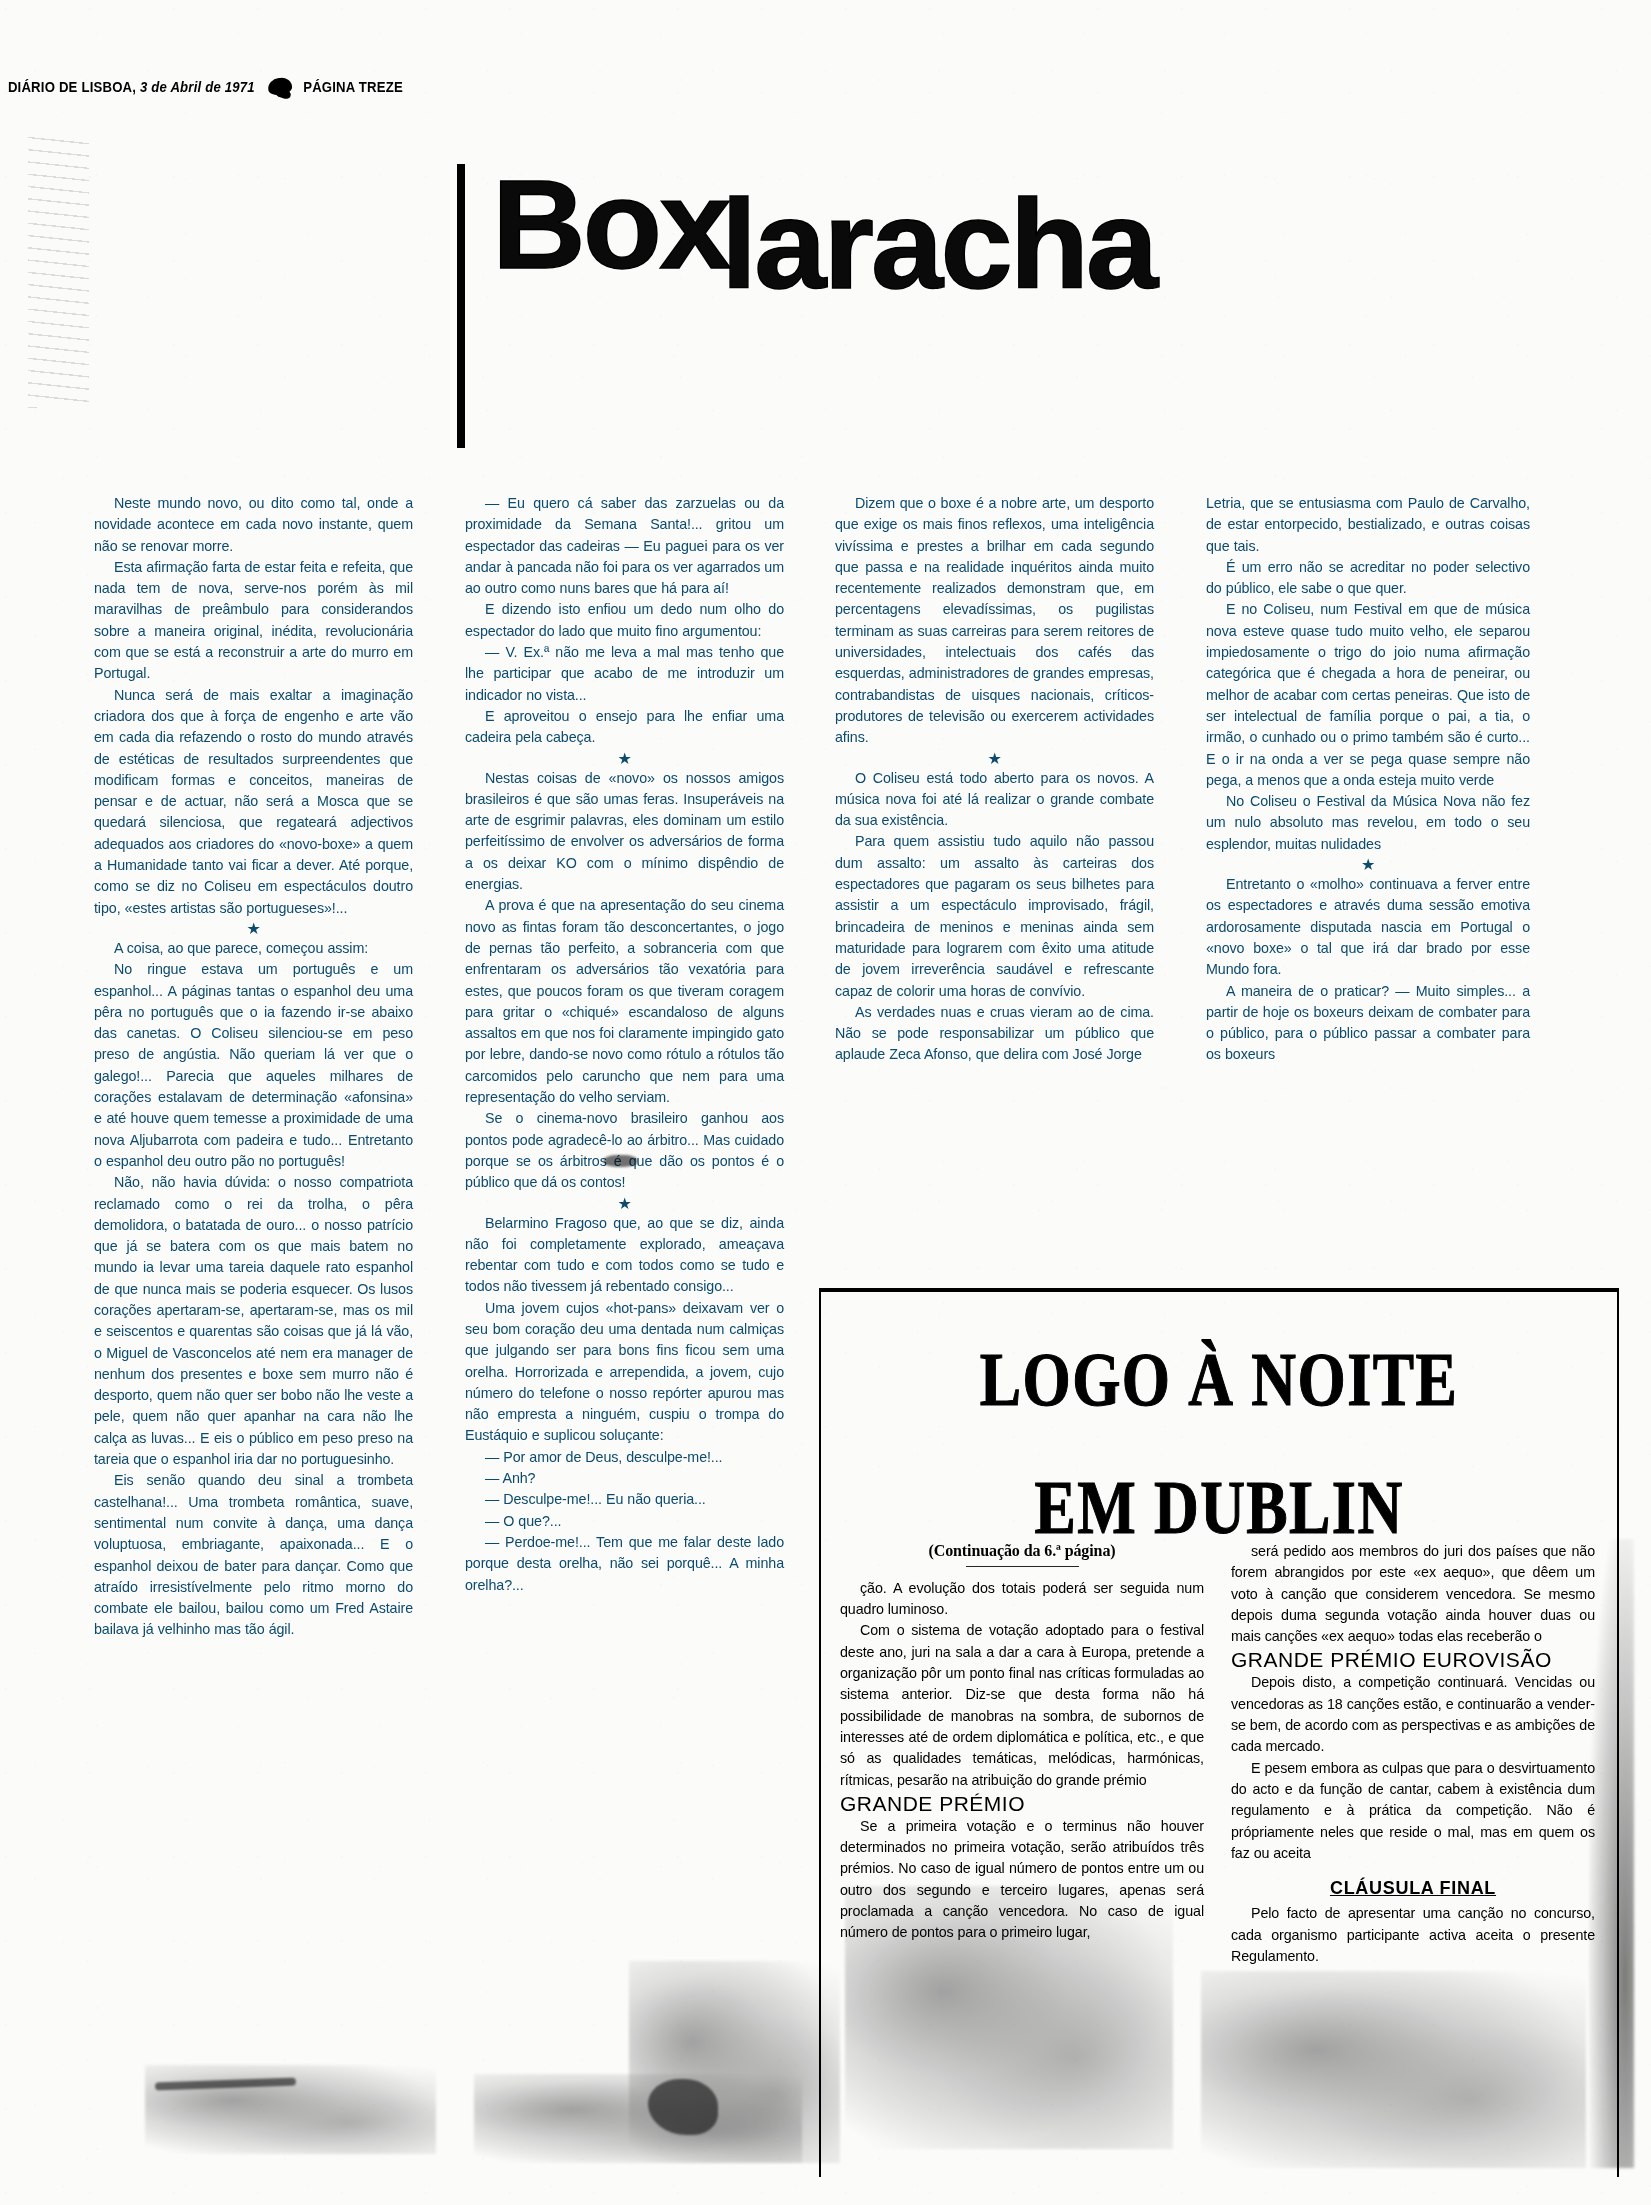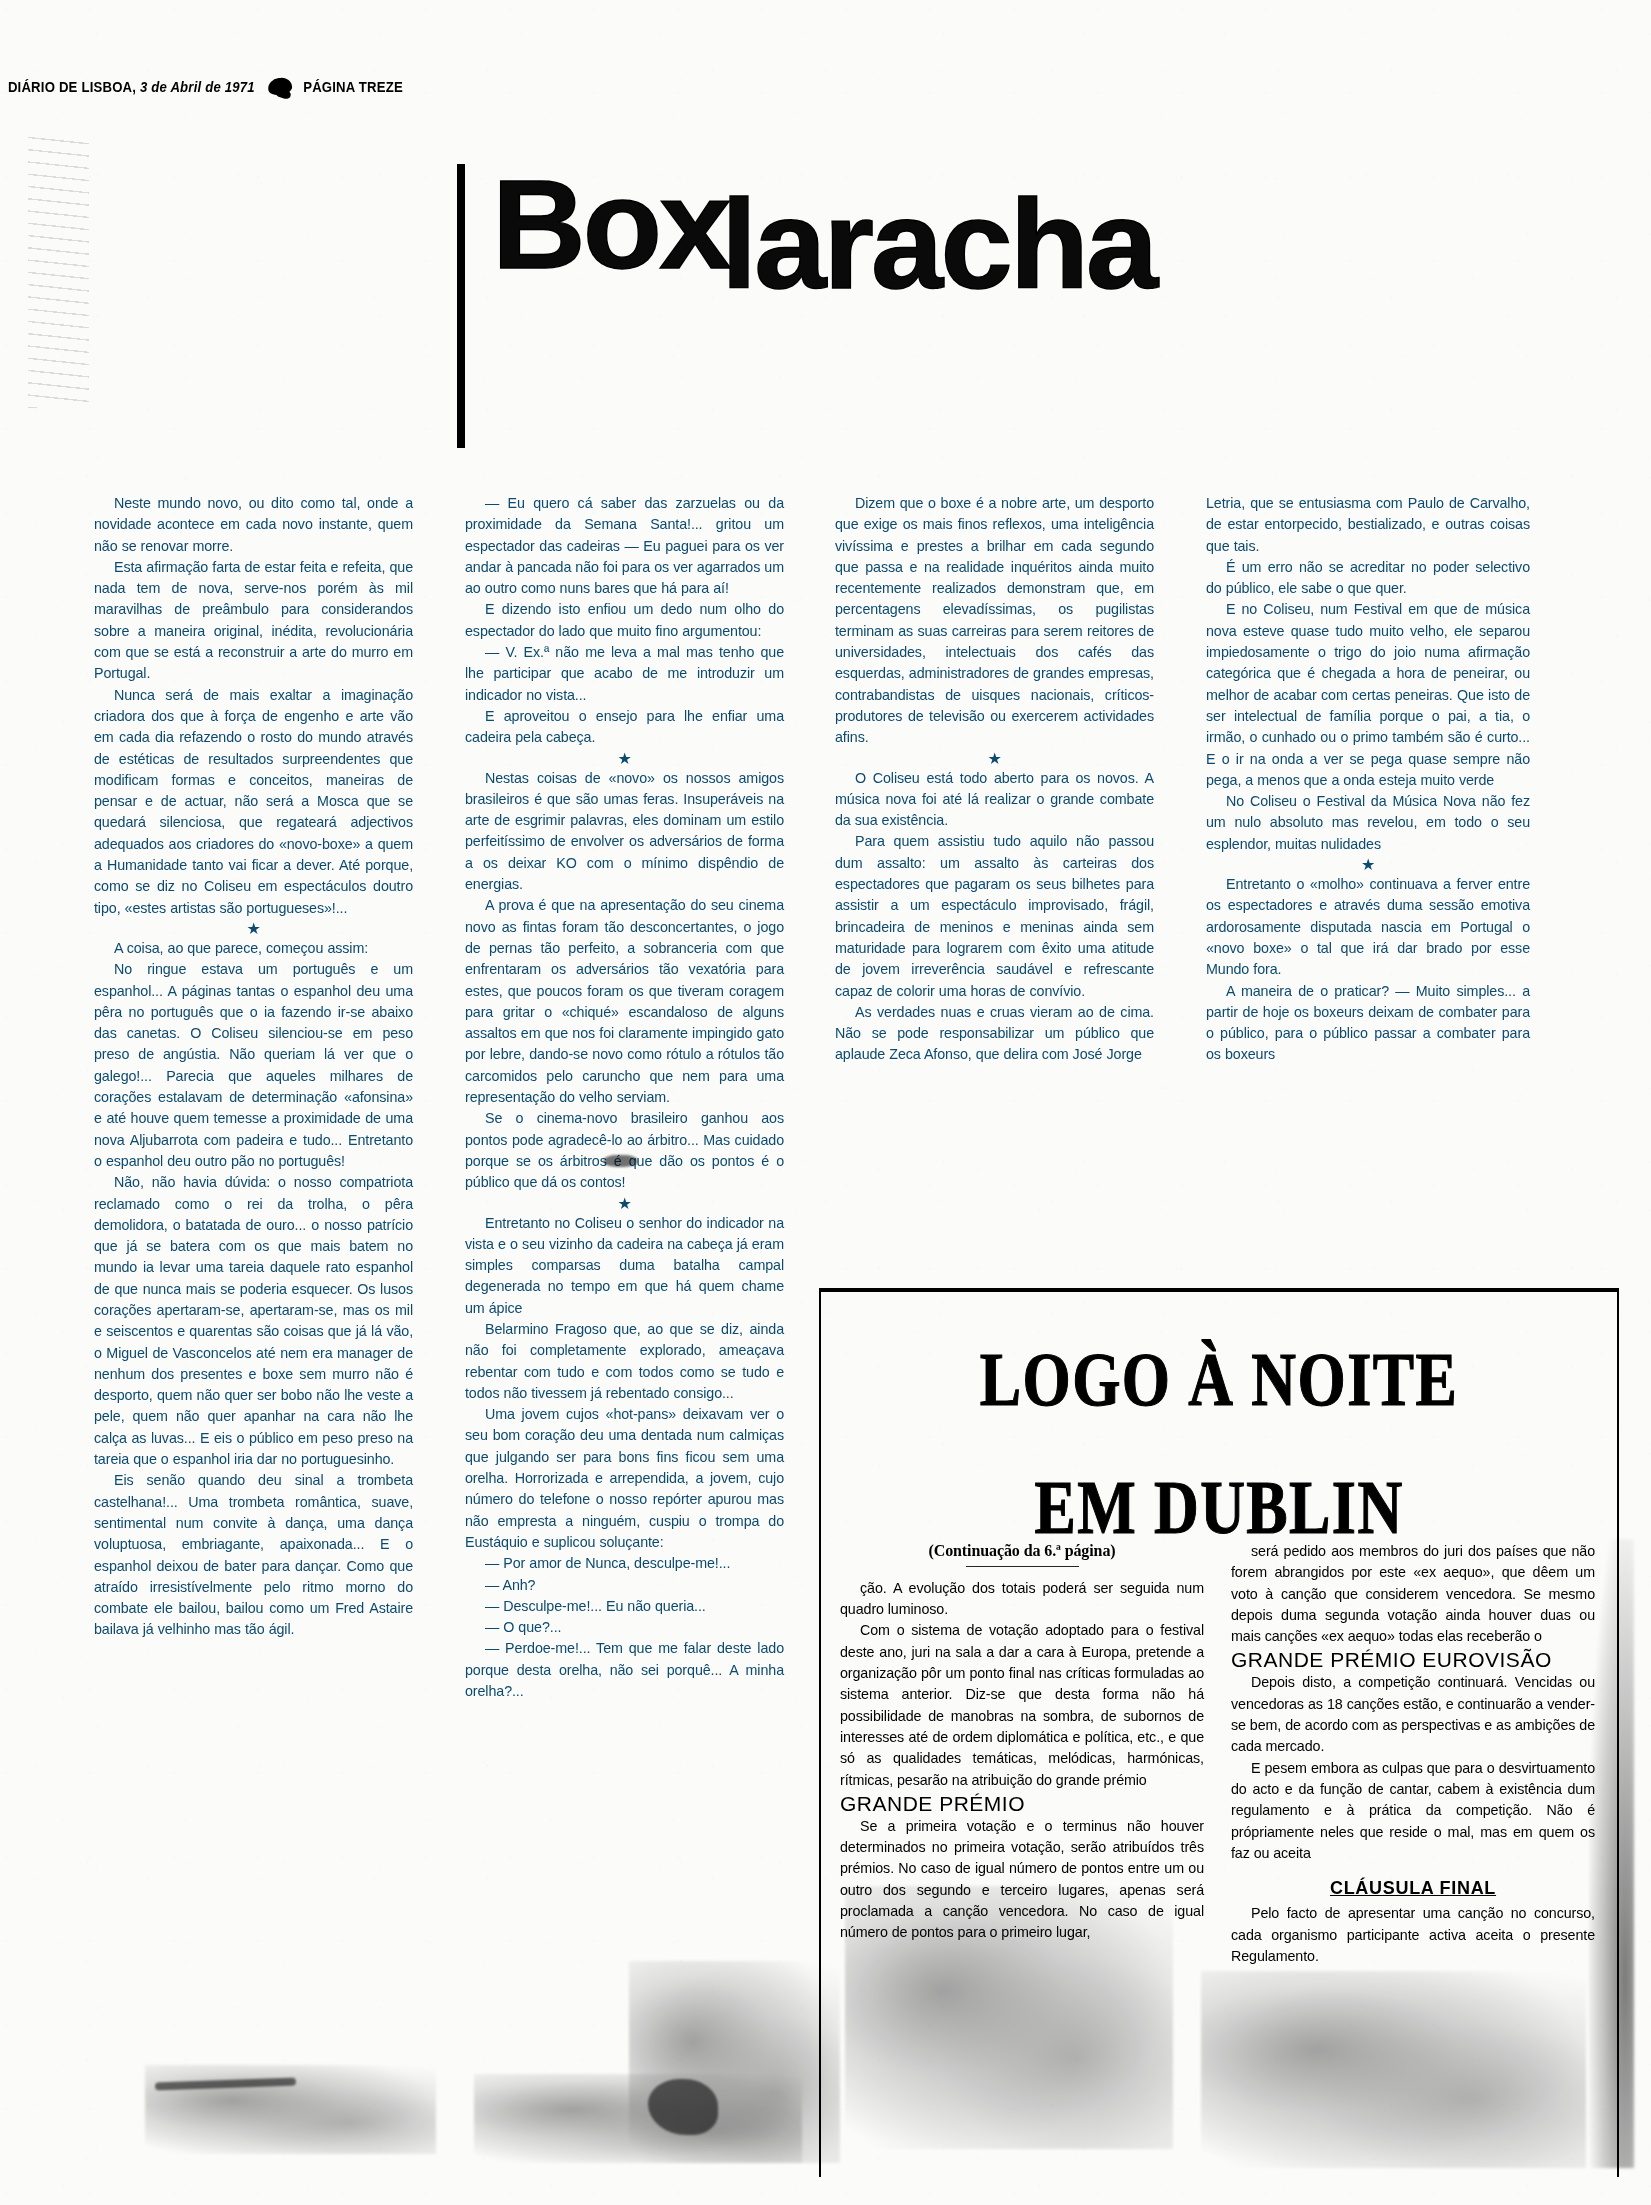--- a/index.html
+++ b/index.html
@@ -303,24 +303,23 @@
   <div class="col" id="col2">
     <p>— Eu quero cá saber das zarzuelas ou da proximidade da Semana Santa!... gritou um espectador das cadeiras — Eu paguei para os ver andar à pancada não foi para os ver agarrados um ao outro como nuns bares que há para aí!</p>
     <p>E dizendo isto enfiou um dedo num olho do espectador do lado que muito fino argumentou:</p>
     <p>— V. Ex.ª não me leva a mal mas tenho que lhe participar que acabo de me introduzir um indicador no vista...</p>
     <p>E aproveitou o ensejo para lhe enfiar uma cadeira pela cabeça.</p>
     <p class="sep">★</p>
     <p>Nestas coisas de «novo» os nossos amigos brasileiros é que são umas feras. Insuperáveis na arte de esgrimir palavras, eles dominam um estilo perfeitíssimo de envolver os adversários de forma a os deixar KO com o mínimo dispêndio de energias.</p>
     <p>A prova é que na apresentação do seu cinema novo as fintas foram tão desconcertantes, o jogo de pernas tão perfeito, a sobranceria com que enfrentaram os adversários tão vexatória para estes, que poucos foram os que tiveram coragem para gritar o «chiqué» escandaloso de alguns assaltos em que nos foi claramente impingido gato por lebre, dando-se novo como rótulo a rótulos tão carcomidos pelo caruncho que nem para uma representação do velho serviam.</p>
     <p>Se o cinema-novo brasileiro ganhou aos pontos pode agradecê-lo ao árbitro... Mas cuidado porque se os árbitros é que dão os pontos é o público que dá os contos!</p>
     <p class="sep">★</p>
-    <p>Entretanto no Coliseu o senhor do indicador na vista e o seu vizinho da cadeira na cabeça já eram simples comparsas duma batalha campal degenerada no tempo em que há quem chame um ápice</p>
     <p>Belarmino Fragoso que, ao que se diz, ainda não foi completamente explorado, ameaçava rebentar com tudo e com todos como se tudo e todos não tivessem já rebentado consigo...</p>
     <p>Uma jovem cujos «hot-pans» deixavam ver o seu bom coração deu uma dentada num calmiças que julgando ser para bons fins ficou sem uma orelha. Horrorizada e arrependida, a jovem, cujo número do telefone o nosso repórter apurou mas não empresta a ninguém, cuspiu o trompa do Eustáquio e suplicou soluçante:</p>
-    <p>— Por amor de Nunca, desculpe-me!...</p>
+    <p>— Por amor de Deus, desculpe-me!...</p>
     <p>— Anh?</p>
     <p>— Desculpe-me!... Eu não queria...</p>
     <p>— O que?...</p>
     <p>— Perdoe-me!... Tem que me falar deste lado porque desta orelha, não sei porquê... A minha orelha?...</p>
   </div>
 
   <div class="col" id="col3">
     <p>Dizem que o boxe é a nobre arte, um desporto que exige os mais finos reflexos, uma inteligência vivíssima e prestes a brilhar em cada segundo que passa e na realidade inquéritos ainda muito recentemente realizados demonstram que, em percentagens elevadíssimas, os pugilistas terminam as suas carreiras para serem reitores de universidades, intelectuais dos cafés das esquerdas, administradores de grandes empresas, contrabandistas de uisques nacionais, críticos-produtores de televisão ou exercerem actividades afins.</p>
     <p class="sep">★</p>
     <p>O Coliseu está todo aberto para os novos. A música nova foi até lá realizar o grande combate da sua existência.</p>

